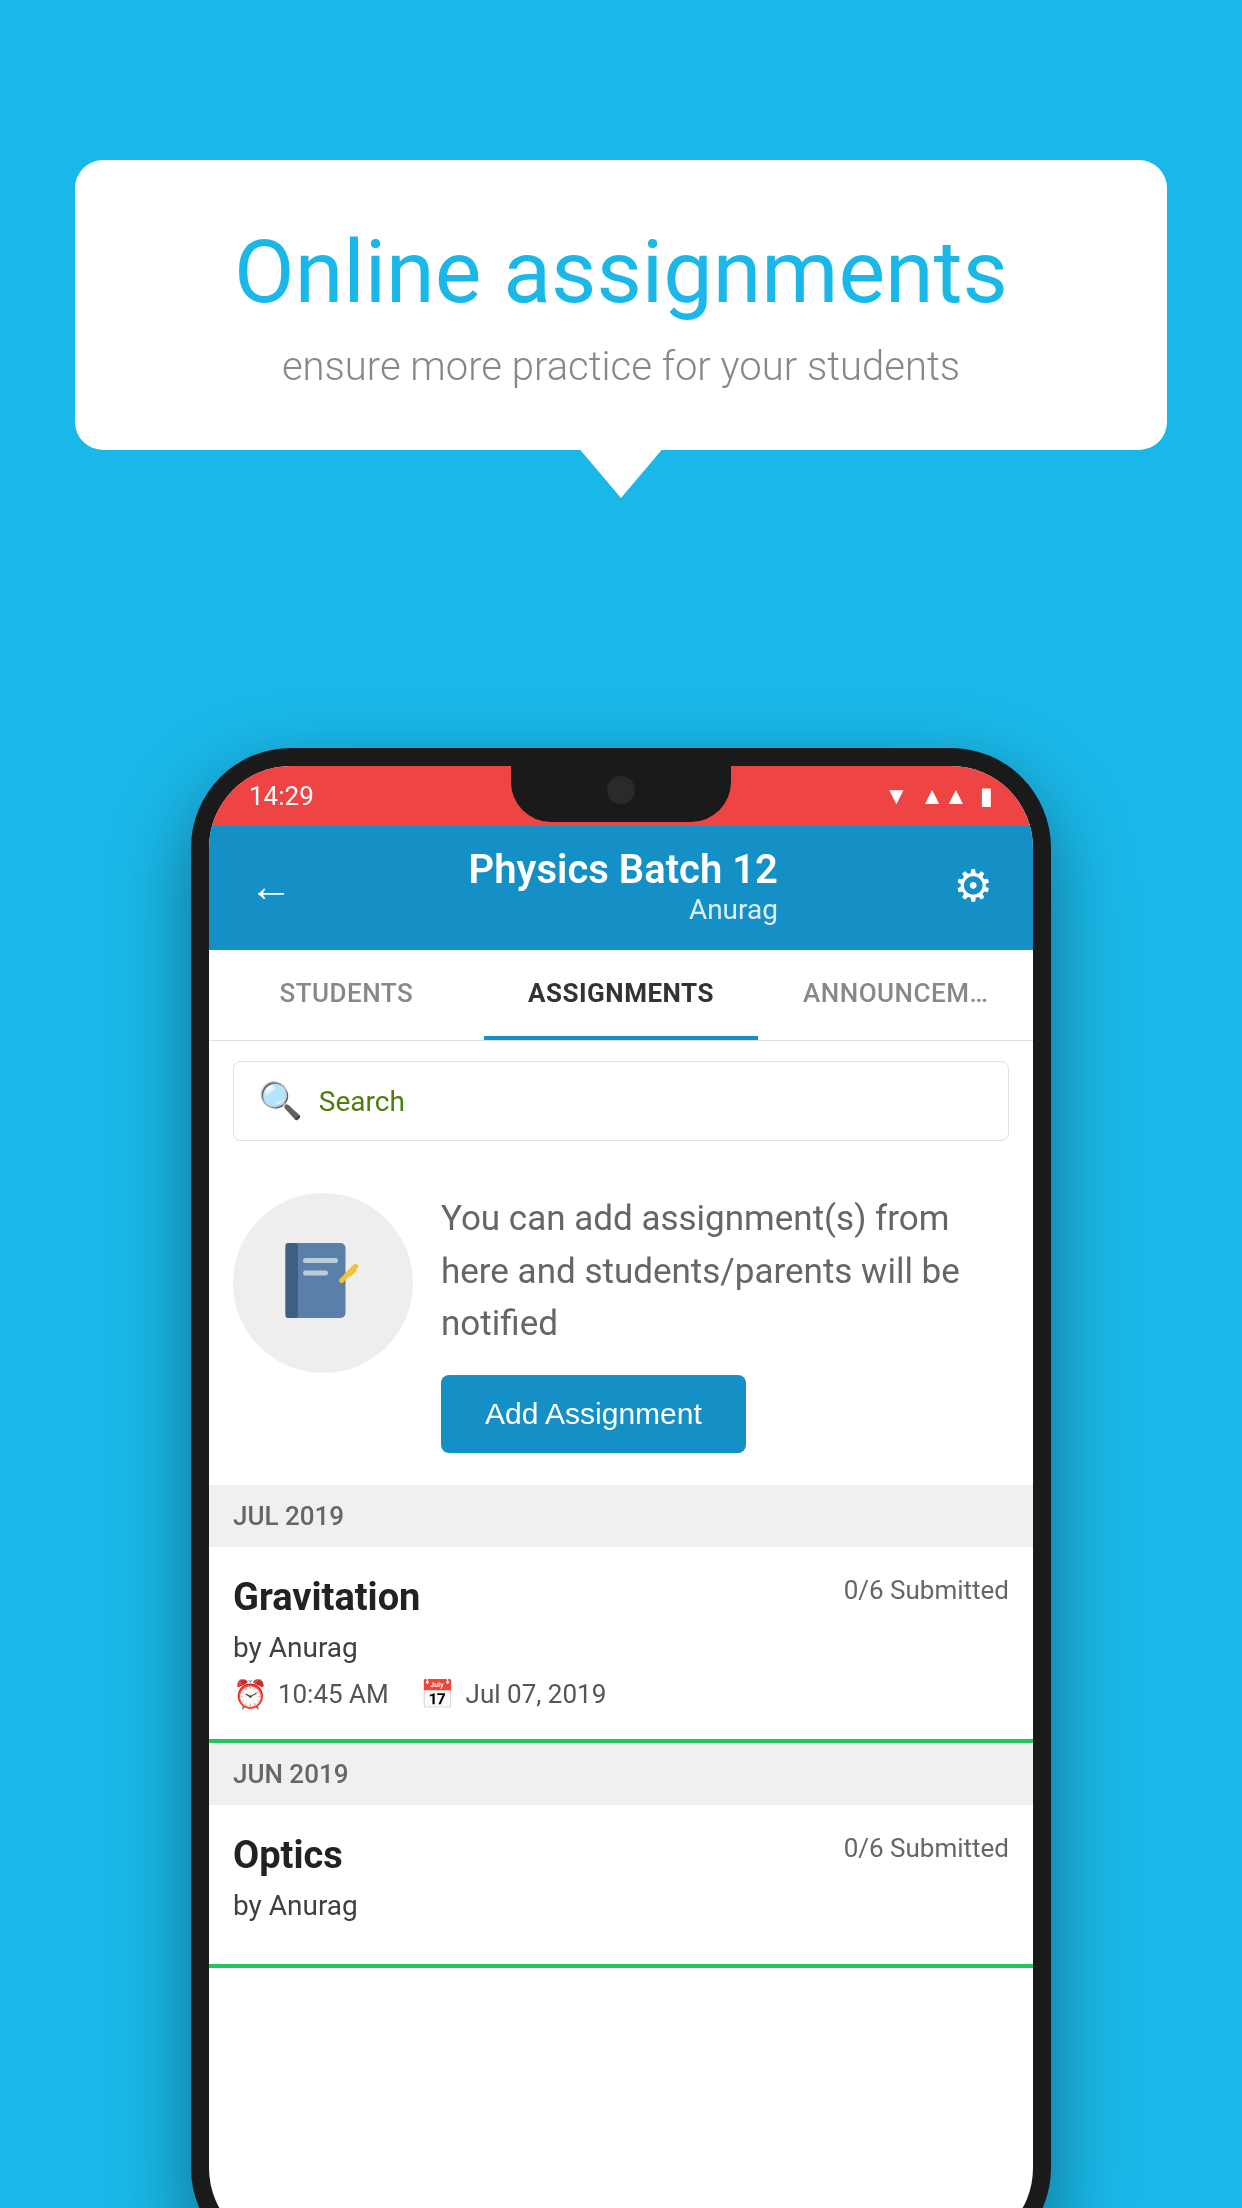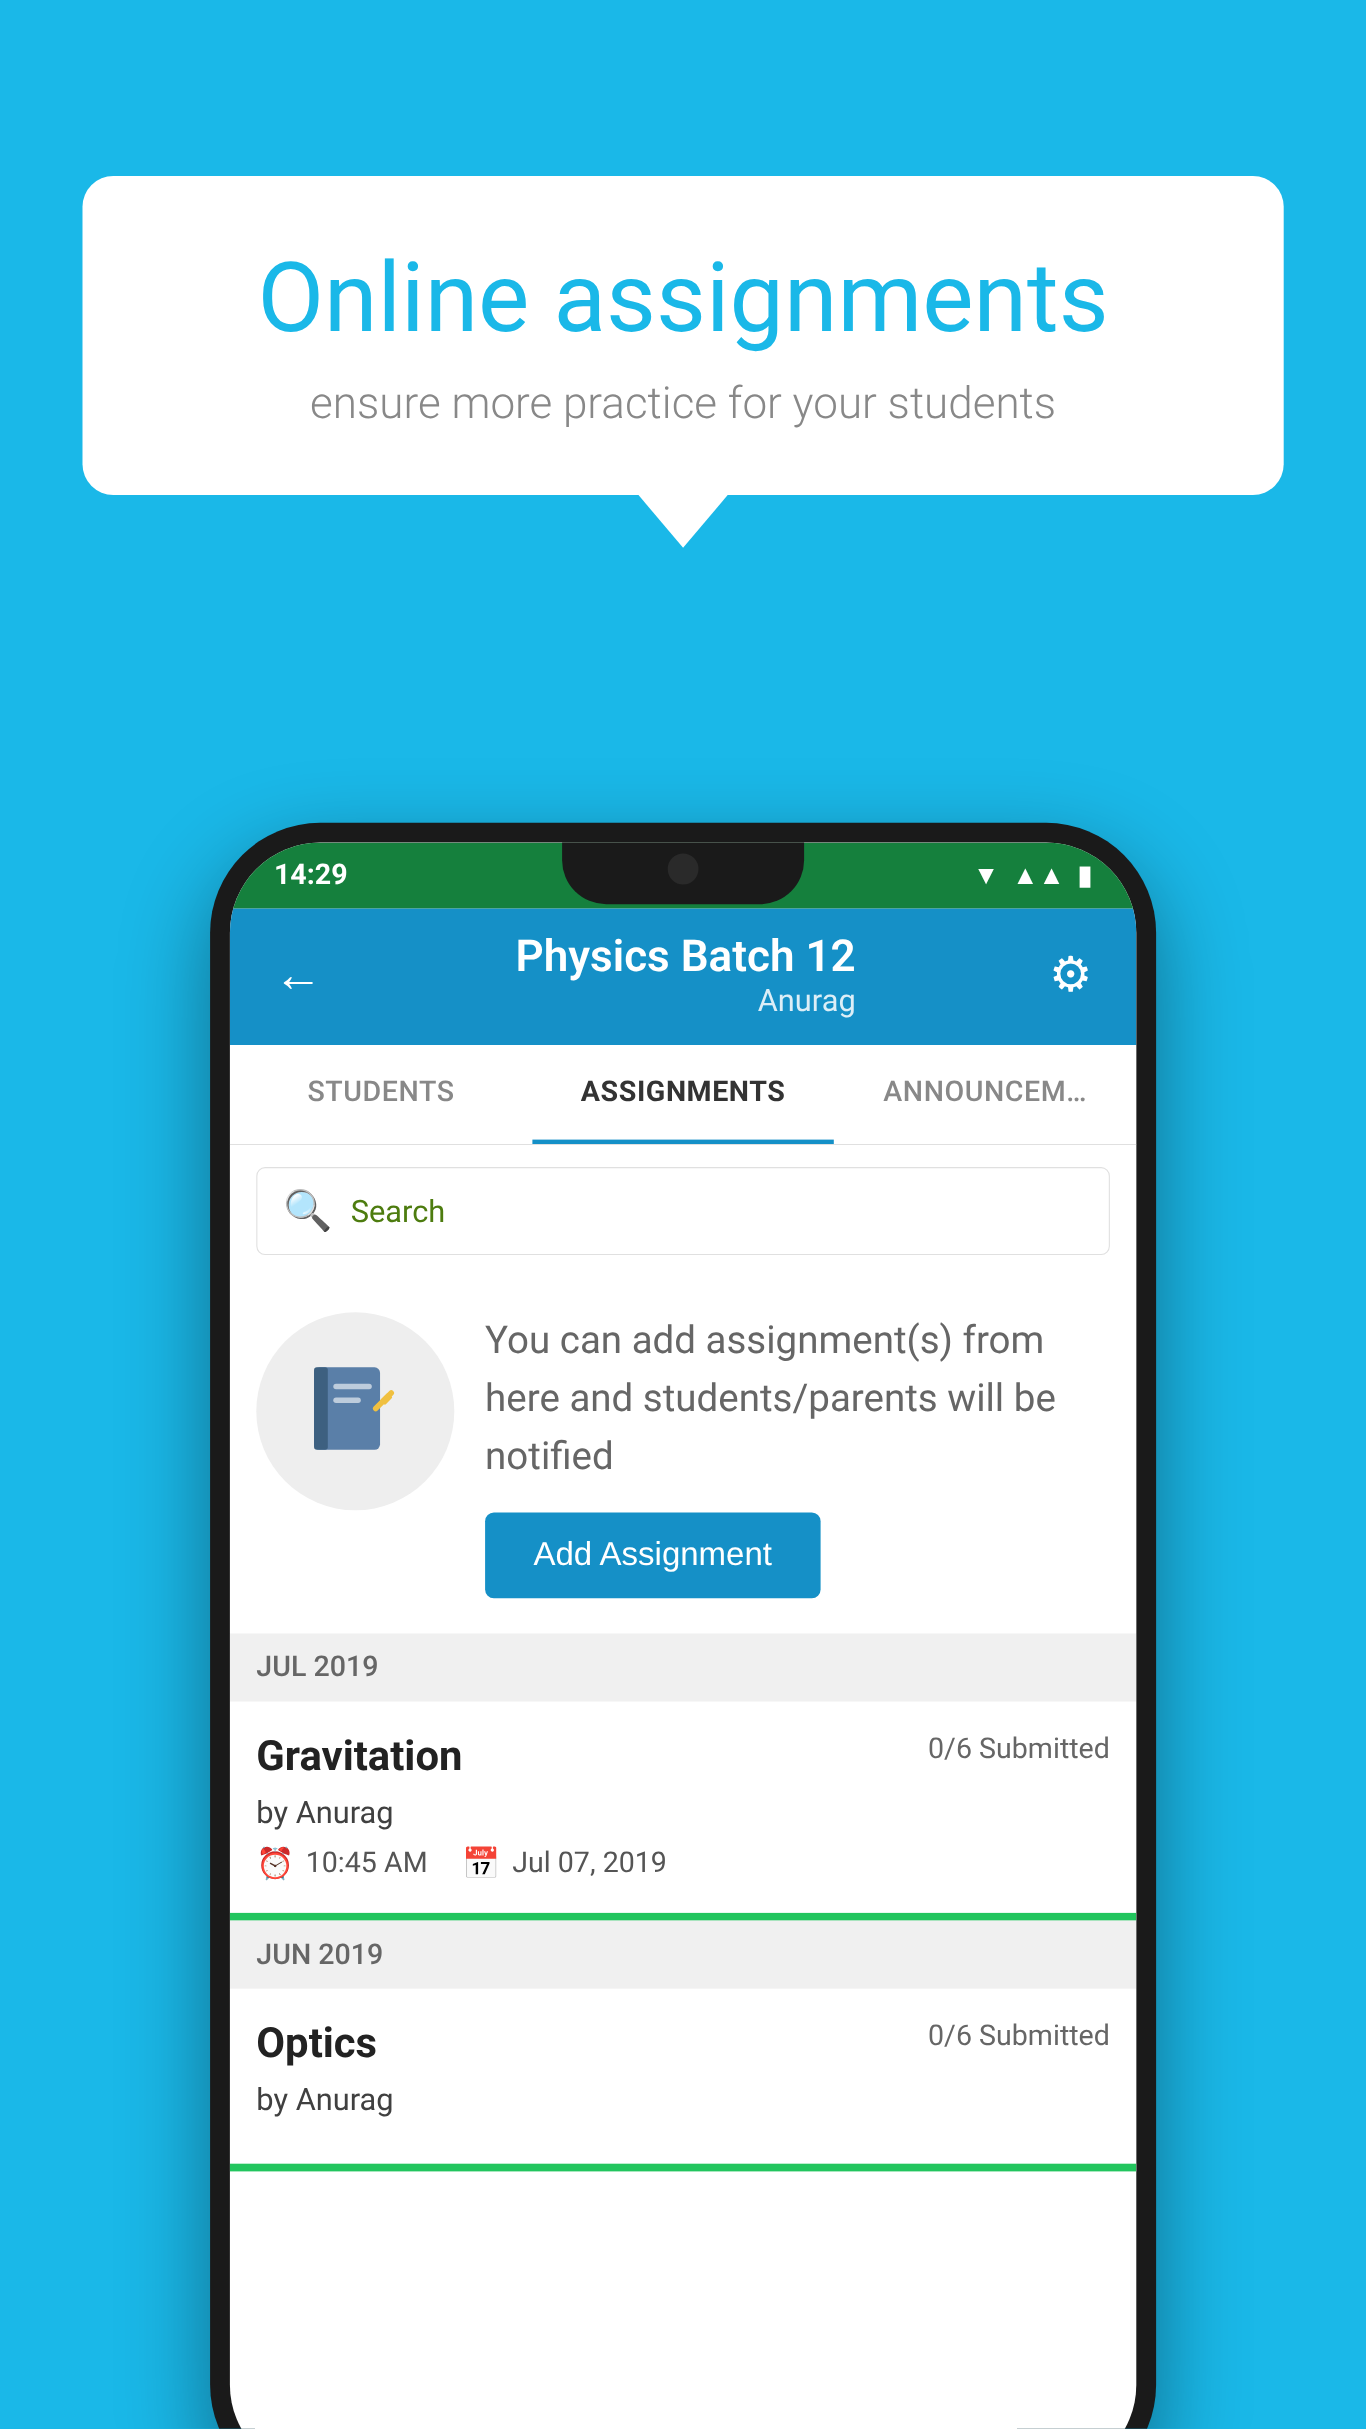--- a/index.html
+++ b/index.html
@@ -97,29 +97,29 @@
       width: 100%;
       height: 100%;
       background: white;
       border-radius: 82px;
       overflow: hidden;
       position: relative;
     }
 
     
     .status-bar {
-      background: #15803d;
+      background: #ef4444;
       height: 60px;
       display: flex;
       align-items: center;
       justify-content: space-between;
       padding: 0 40px;
       color: white;
       font-size: 26px;
-      font-weight: 700;
+      font-weight: 400;
     }
 
     .status-icons {
       display: flex;
       align-items: center;
       gap: 12px;
     }
 
     .wifi-icon, .signal-icon, .battery-icon {
       font-size: 24px;
@@ -264,21 +264,21 @@
       padding: 16px 24px;
       font-size: 26px;
       color: #666;
       font-weight: 500;
     }
 
     
     .assignment-item {
       background: white;
       padding: 28px 24px;
-      border-bottom: 7px solid #22c55e;
+      border-bottom: 4px solid #22c55e;
     }
 
     .assignment-item-header {
       display: flex;
       justify-content: space-between;
       align-items: flex-start;
       margin-bottom: 12px;
     }
 
     .assignment-title {

